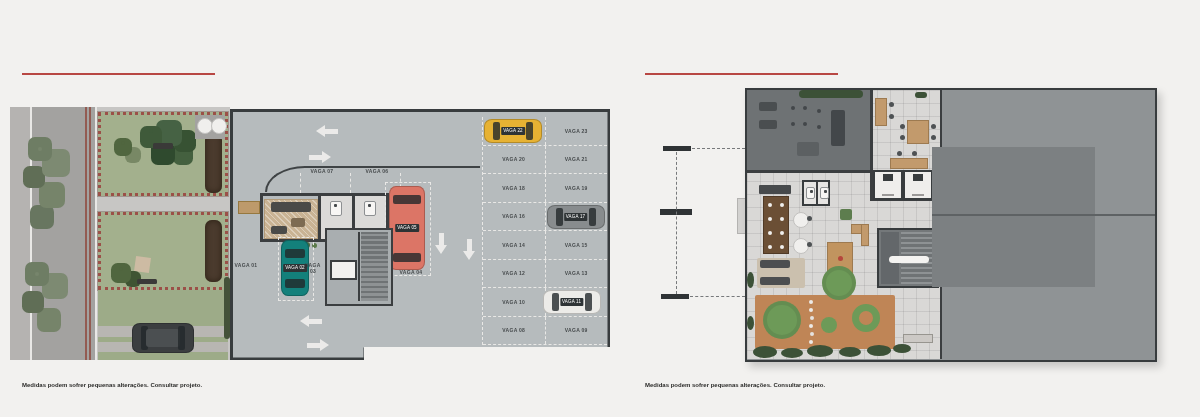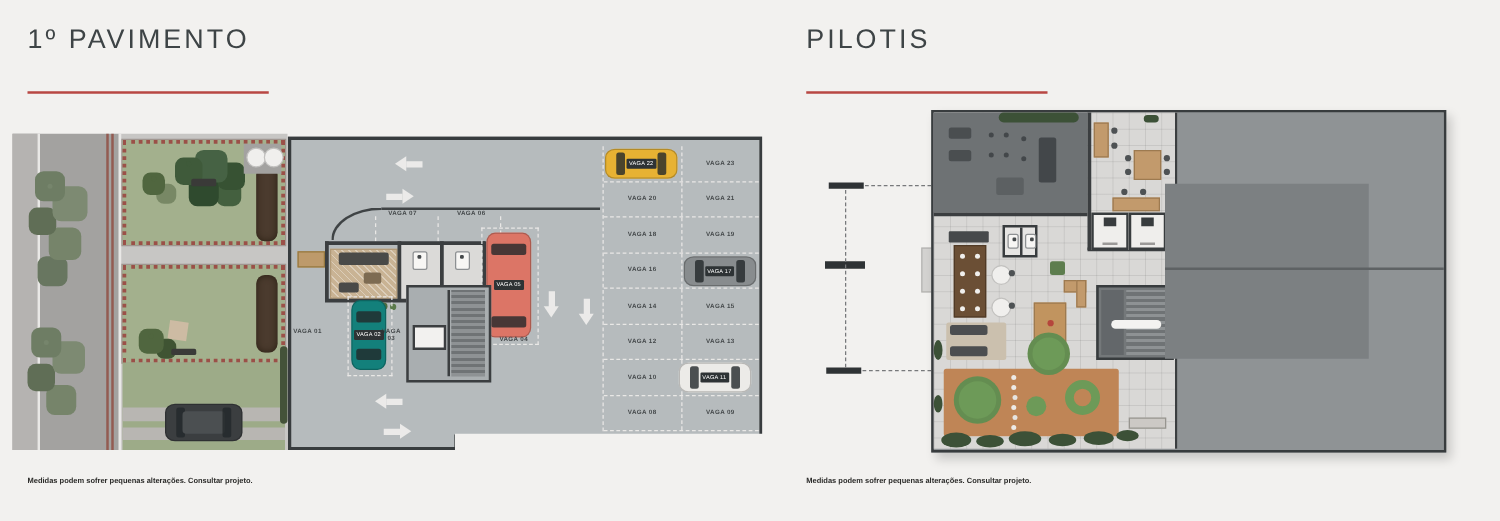--- a/index.html
+++ b/index.html
@@ -88,26 +88,24 @@
   .elv .wgt{position:absolute;left:50%;transform:translateX(-50%);top:2px;width:10px;height:7px;background:#383c3e;}
   .elv .dr{position:absolute;left:50%;transform:translateX(-50%);bottom:2px;width:12px;height:2px;background:#9b9998;}
   .rtab{position:absolute;width:14px;height:14px;border-radius:50%;background:#f0efed;border:1px solid #c2c1bf;}
   .green{background:#6d9a58;}
   .hedge-g{position:absolute;background:#3c5137;border-radius:50%;}
 </style>
 </head>
 <body>
 
 <div class="tblock" style="left:22px">
-  <div>1º PAVIMENTO</div>
 </div>
 <div class="rule" style="left:22px;background:#b84743"></div>
 
 <div class="tblock" style="left:645px">
-  <div>PILOTIS</div>
 </div>
 <div class="rule" style="left:645px;background:#b84743"></div>
 
 <div class="abs" id="fpl">
 
   <div class="street abs">
     <div class="abs" style="left:0;top:0;width:20px;height:253px;background:#b5b3b1"></div>
     <div class="abs" style="left:20px;top:0;width:2px;height:253px;background:#e9e8e6"></div>
     <div class="abs" style="left:75px;top:0;width:1.5px;height:253px;background:#8f4a3e;opacity:.8"></div>
     <div class="abs" style="left:79px;top:0;width:1.5px;height:253px;background:#8f4a3e;opacity:.8"></div>

